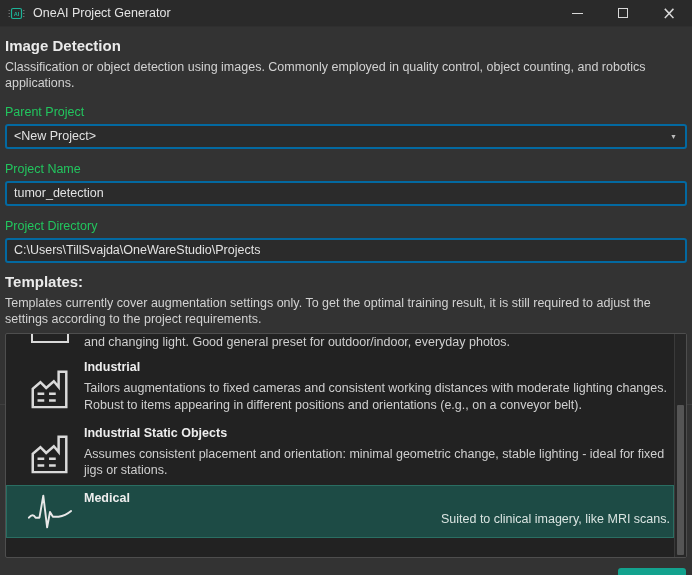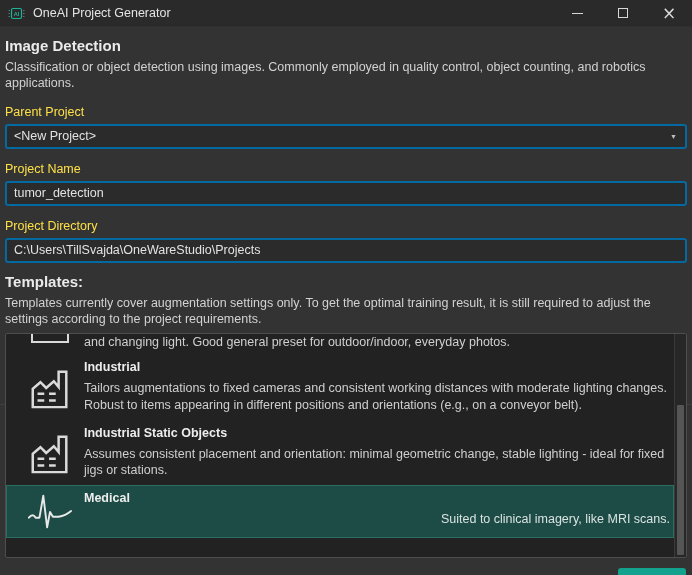--- a/index.html
+++ b/index.html
@@ -27,21 +27,21 @@
     font-family:"DejaVu Sans", sans-serif;
   }
   .win-btn.close { font-size:17px; }
   .win-btn.max span { display:block; width:10px; height:10px; border:1px solid #d8d8d8; }
   .win-btn.min span { display:block; width:11px; height:1px; background:#d8d8d8; }
 
   
   .content { flex:1; padding:0 5px; position:relative; }
   .section-heading { font-weight:bold; color:#eaeaea; margin-top:10px; font-size:15px; }
   .section-desc { color:#d2d2d2; margin-top:5px; line-height:1.3; }
-  .field-label { color:#fde047; margin-top:13px; }
+  .field-label { color:#22c55e; margin-top:13px; }
 
   .text-input, .select-box {
     margin-top:5px; width:100%; height:25px; background:#2b2b2b;
     border:2px solid #0369a1; border-radius:3px; color:#e2e2e2;
     font-size:12.5px; font-family:"Liberation Sans", sans-serif;
     padding:0 7px; display:flex; align-items:center;
   }
   input.text-input { outline:none; }
   .select-box { justify-content:space-between; cursor:default; }
   .select-arrow { font-size:7px; color:#bdbdbd; margin-right:1px; }

